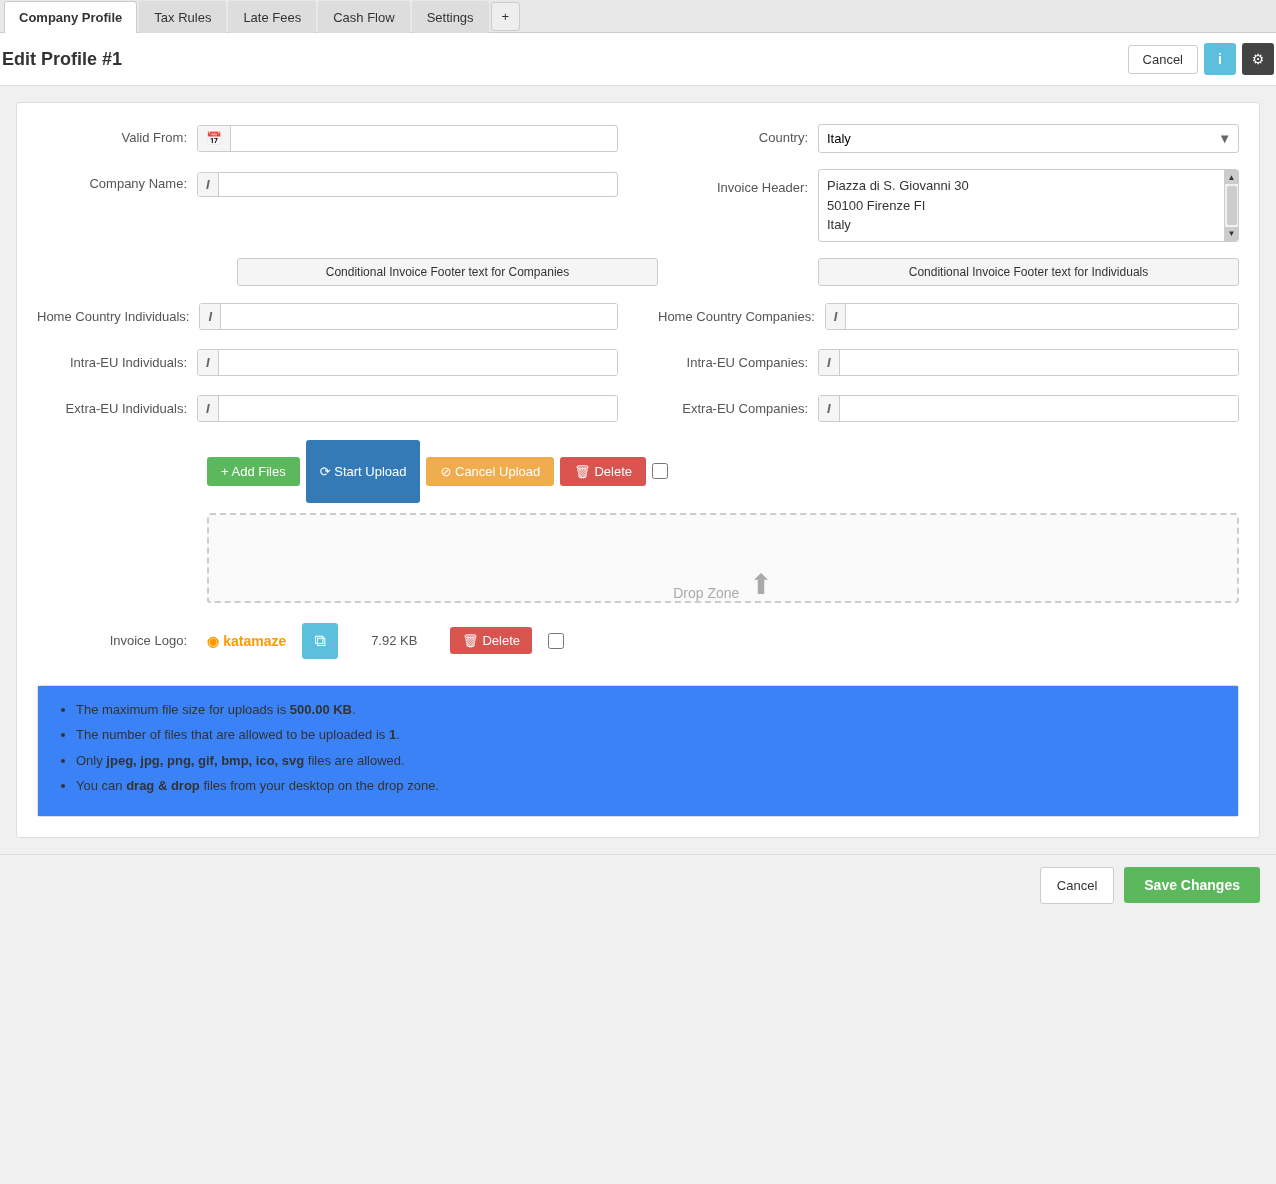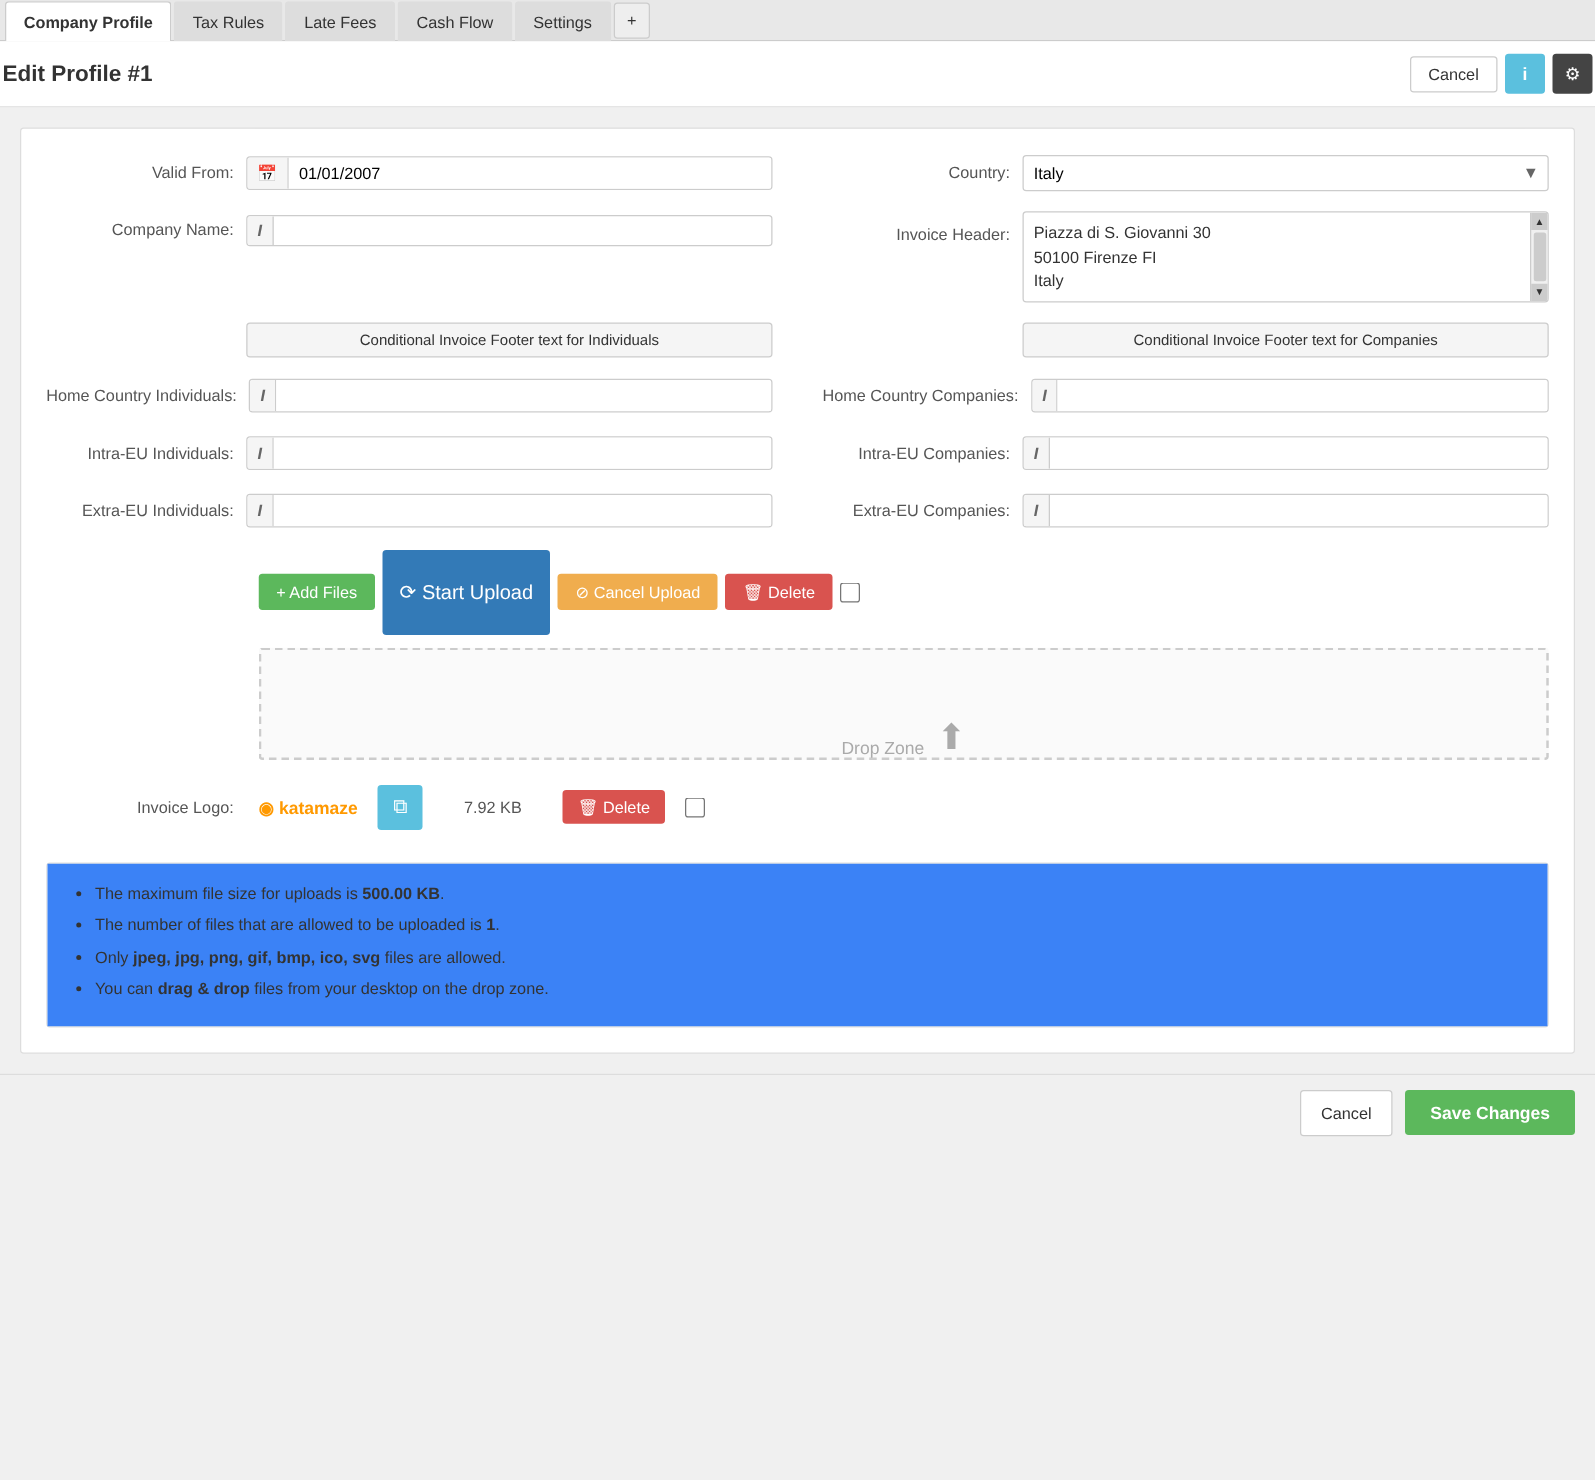--- a/index.html
+++ b/index.html
@@ -256,21 +256,21 @@
       cursor: pointer;
       font-size: 13px;
     }
     .btn-start-upload {
       padding: 24px 14px;
       background: #337ab7;
       color: #fff;
       border: none;
       border-radius: 3px;
       cursor: pointer;
-      font-size: 16px;
+      font-size: 13px;
     }
     .btn-cancel-upload {
       padding: 7px 14px;
       background: #f0ad4e;
       color: #fff;
       border: none;
       border-radius: 3px;
       cursor: pointer;
       font-size: 13px;
     }
@@ -440,21 +440,20 @@
 
 <div class="main-content">
   <div class="form-panel">
 
     <div class="form-row">
       <div class="form-col">
         <div class="form-label">Valid From:</div>
         <div class="form-field">
           <div class="date-input">
             <div class="date-addon">📅</div>
-            <input class="date-field" type="text" value="01/01/2007" style="">
           </div>
         </div>
       </div>
       <div class="form-col" style="padding-left: 40px;">
         <div class="form-label">Country:</div>
         <div class="select-wrapper">
           <select class="form-select">
             <option>Italy</option>
             <option>Germany</option>
             <option>France</option>
@@ -486,30 +485,30 @@
           <div class="scroll-bar">
             <div class="scroll-up">▲</div>
             <div class="scroll-thumb"></div>
             <div class="scroll-down">▼</div>
           </div>
         </div>
       </div>
     </div>
 
     <div class="form-row">
+      <div class="form-col" style="padding-left: 40px;">
+        <div class="form-label"></div>
+        <div class="form-field">
+          <button class="footer-btn">Conditional Invoice Footer text for Companies</button>
+        </div>
+      </div>
       <div class="form-col">
         <div class="form-label"></div>
         <div class="form-field">
           <button class="footer-btn">Conditional Invoice Footer text for Individuals</button>
-        </div>
-      </div>
-      <div class="form-col" style="padding-left: 40px;">
-        <div class="form-label"></div>
-        <div class="form-field">
-          <button class="footer-btn">Conditional Invoice Footer text for Companies</button>
         </div>
       </div>
     </div>
 
     <div class="form-row">
       <div class="form-col">
         <div class="form-label">Home Country Individuals:</div>
         <div class="form-field">
           <div class="input-group">
             <div class="input-addon">I</div>

